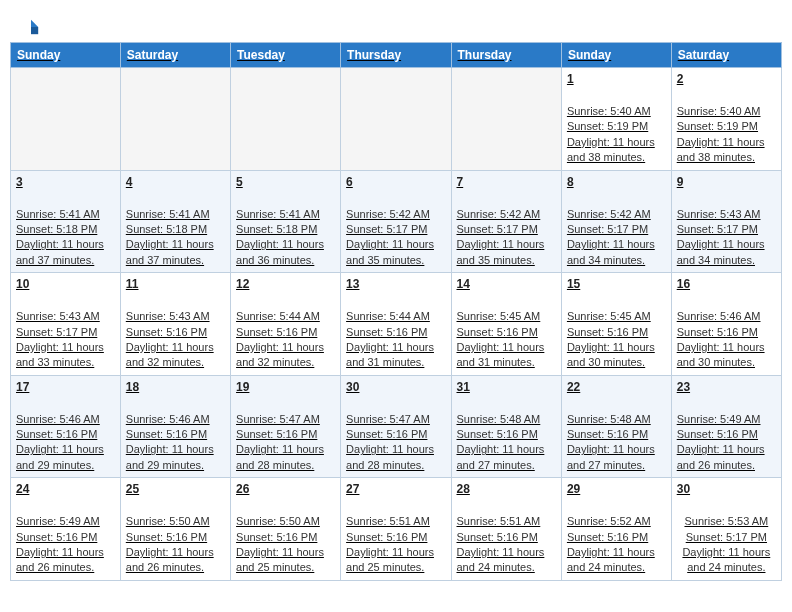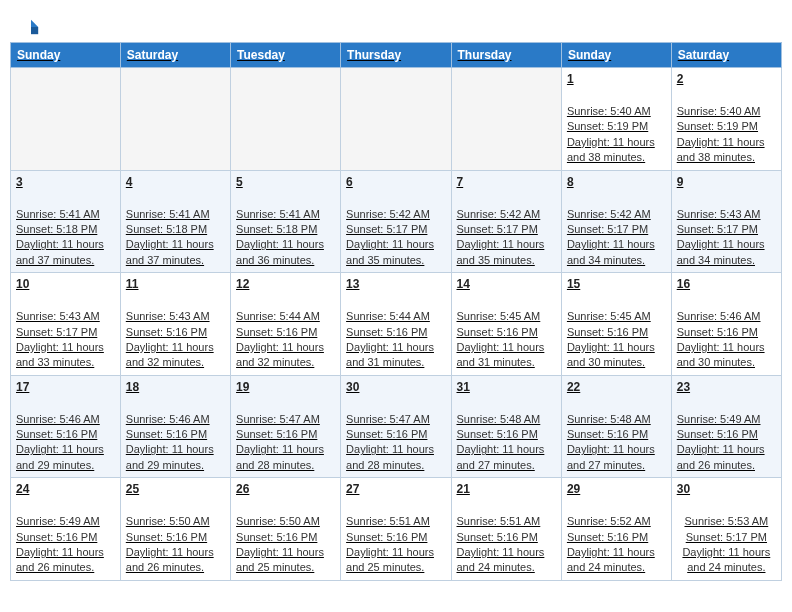--- a/index.html
+++ b/index.html
@@ -328,21 +328,21 @@
 and 25 minutes.</div>
           </td>
           <td>
             <span class="day-num">27</span>
             <div class="day-info" style="white-space: pre-line;">Sunrise: 5:51 AM
 Sunset: 5:16 PM
 Daylight: 11 hours
 and 25 minutes.</div>
           </td>
           <td>
-            <span class="day-num">21</span>
+            <span class="day-num">28</span>
             <div class="day-info" style="white-space: pre-line;">Sunrise: 5:51 AM
 Sunset: 5:16 PM
 Daylight: 11 hours
 and 24 minutes.</div>
           </td>
           <td>
             <span class="day-num">29</span>
             <div class="day-info" style="white-space: pre-line;">Sunrise: 5:52 AM
 Sunset: 5:16 PM
 Daylight: 11 hours

